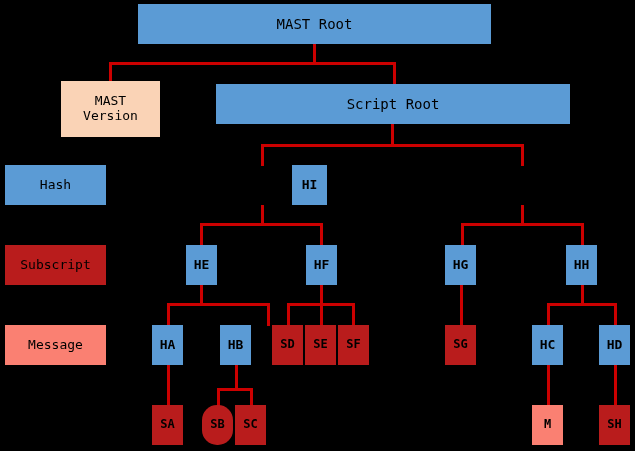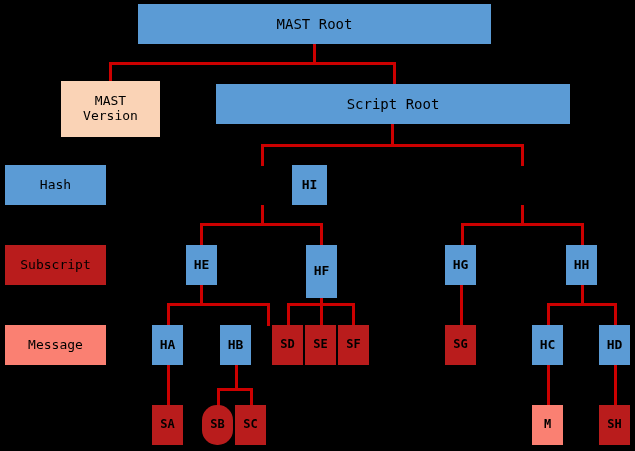--- a/index.html
+++ b/index.html
@@ -93,21 +93,21 @@
   <div class="node n-hash big" style="left:138px;top:4px;width:353px;height:40px;">MAST Root</div>
 
   <div class="node n-ver mid" style="left:61px;top:81px;width:99px;height:56px;">MAST
 Version</div>
 
   <div class="node n-hash big" style="left:216px;top:84px;width:354px;height:40px;">Script Root</div>
 
   <div class="node n-hash small" style="left:244px;top:165px;width:35px;height:40px;margin-left:48px;">HI</div>
 
   <div class="node n-hash small" style="left:186px;top:245px;width:31px;height:40px;">HE</div>
-  <div class="node n-hash small" style="left:306px;top:245px;width:31px;height:53px;">HF</div>
+  <div class="node n-hash small" style="left:306px;top:245px;width:31px;height:40px;">HF</div>
   <div class="node n-hash small" style="left:445px;top:245px;width:31px;height:40px;">HG</div>
   <div class="node n-hash small" style="left:566px;top:245px;width:31px;height:40px;">HH</div>
 
   <div class="node n-hash small" style="left:152px;top:325px;width:31px;height:40px;">HA</div>
   <div class="node n-hash small" style="left:220px;top:325px;width:31px;height:40px;">HB</div>
 
   <div class="node n-sub leafs" style="left:272px;top:325px;width:31px;height:40px;text-align:right;">SD</div>
   <div class="node n-sub leafs" style="left:305px;top:325px;width:31px;height:40px;">SE</div>
   <div class="node n-sub leafs" style="left:338px;top:325px;width:31px;height:40px;">SF</div>
 

